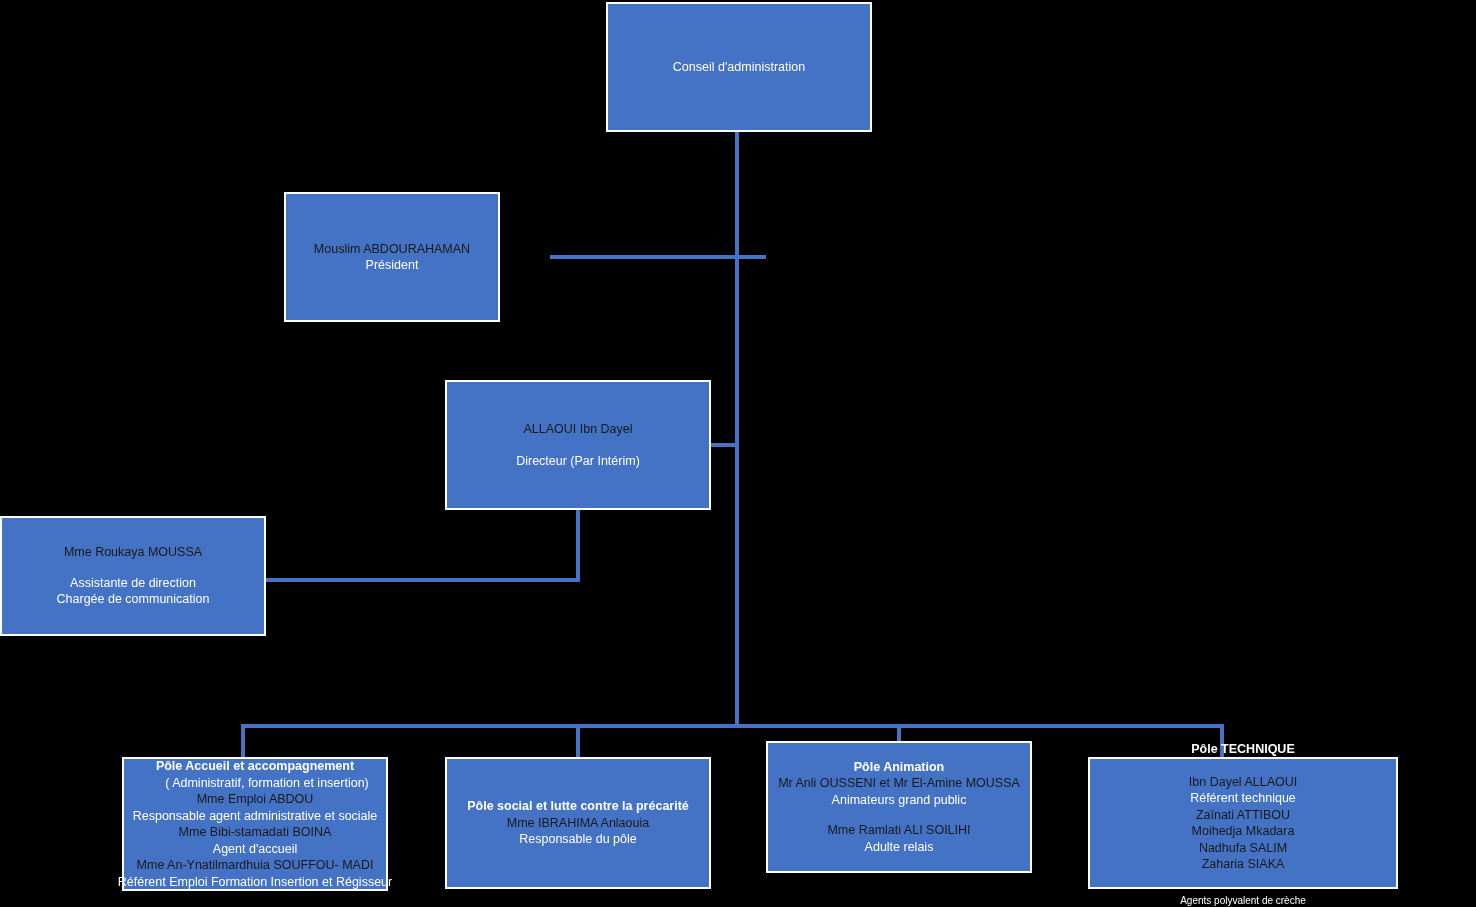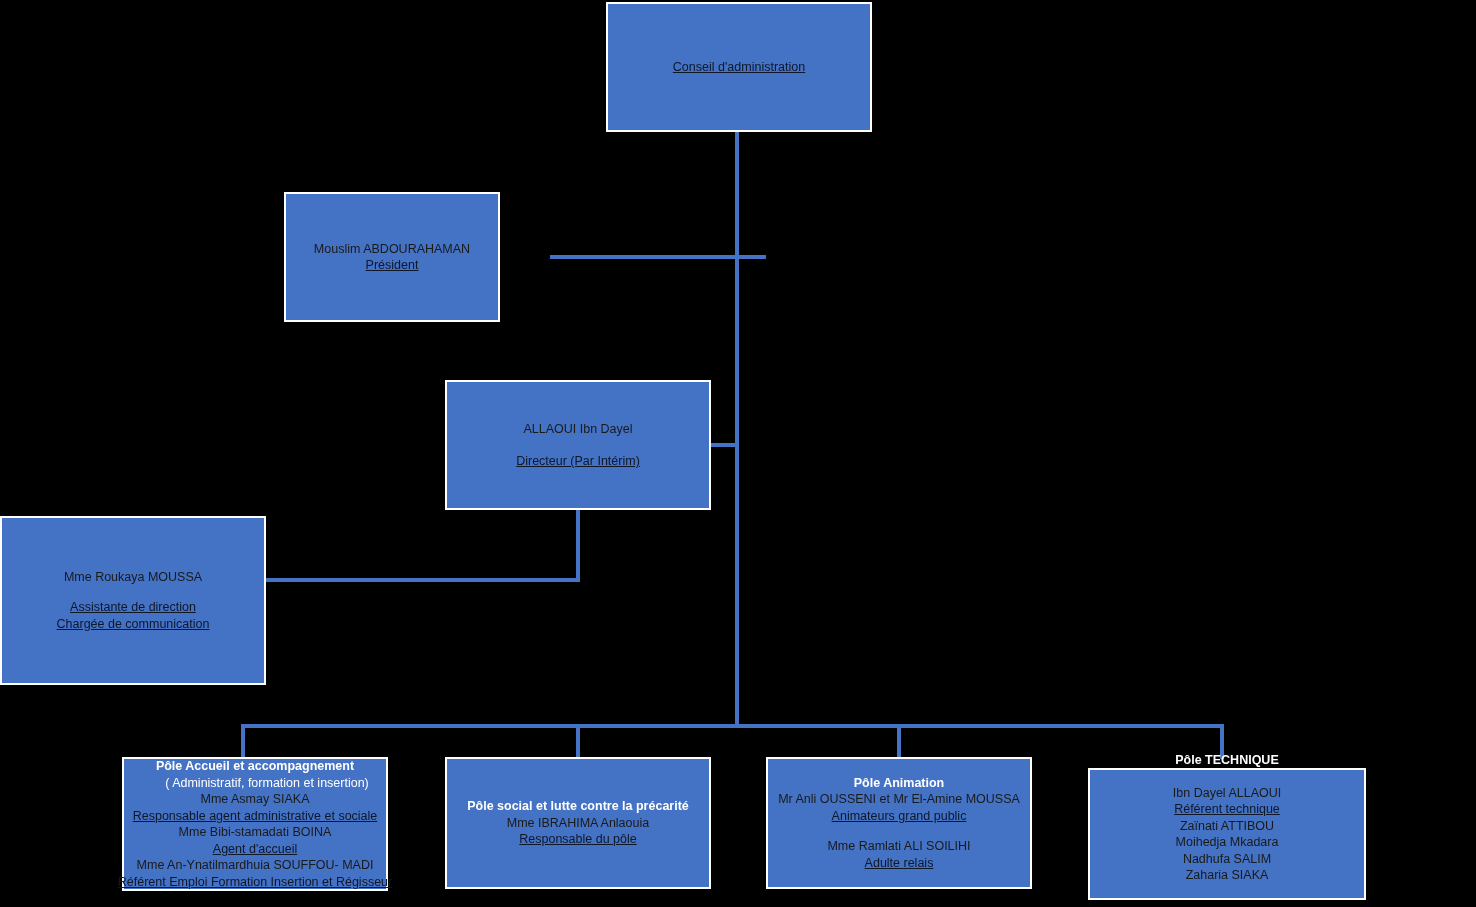--- a/index.html
+++ b/index.html
@@ -34,23 +34,22 @@
   }
   .line {
     position: absolute;
     background: #4472C4;
   }
   .name {
     color: #1a1a1a;
     white-space: nowrap;
   }
   .role {
-    color: #0f172a;
+    color: #ffffff;
     white-space: nowrap;
-    text-decoration: underline;
   }
   .pole-title {
     font-weight: bold;
     color: #FFFFFF;
     white-space: nowrap;
   }
   .subtitle {
     color: #FFFFFF;
     white-space: nowrap;
     margin-left: 24px;
@@ -106,54 +105,54 @@
     <div class="name">Mouslim ABDOURAHAMAN</div>
     <div class="role">Président</div>
   </div>
 
 
   <div class="node" style="left:445px; top:380px; width:266px; height:130px;gap:16px;">
     <div class="name">ALLAOUI Ibn Dayel</div>
     <div class="role">Directeur (Par Intérim)</div>
   </div>
 
-  <div class="node" style="left:0px; top:516px; width:266px; height:169px;">
+  <div class="node" style="left:0px; top:516px; width:266px; height:120px;">
     <div class="name">Mme Roukaya MOUSSA</div>
     <div class="spacer"></div>
     <div class="role">Assistante de direction</div>
     <div class="role">Chargée de communication</div>
   </div>
 
   <div class="node" style="left:122px; top:757px; width:266px; height:134px;">
     <div class="pole-title wide-text">Pôle Accueil et accompagnement</div>
     <div class="subtitle wide-text">( Administratif, formation et insertion)</div>
-    <div class="name wide-text">Mme Asmay SIAKA</div>
+    <div class="name wide-text">Mme Emploi ABDOU</div>
     <div class="role wide-text">Responsable agent administrative et sociale</div>
     <div class="name wide-text">Mme Bibi-stamadati BOINA</div>
     <div class="role wide-text">Agent d'accueil</div>
     <div class="name wide-text">Mme An-Ynatilmardhuia SOUFFOU- MADI</div>
     <div class="role wide-text">Référent Emploi Formation Insertion et Régisseur</div>
   </div>
 
   <div class="node" style="left:445px; top:757px; width:266px; height:132px;">
     <div class="pole-title">Pôle social et lutte contre la précarité</div>
     <div class="name">Mme IBRAHIMA Anlaouia</div>
     <div class="role">Responsable du pôle</div>
   </div>
 
-  <div class="node" style="left:766px; top:757px; width:266px; height:132px;">
+  <div class="node" style="left:766px; top:741px; width:266px; height:132px;">
     <div class="pole-title">Pôle Animation</div>
     <div class="name">Mr Anli OUSSENI et Mr El-Amine MOUSSA</div>
     <div class="role">Animateurs grand public</div>
     <div class="spacer"></div>
     <div class="name">Mme Ramlati ALI SOILIHI</div>
     <div class="role">Adulte relais</div>
   </div>
 
-  <div class="node" style="left:1088px; top:757px; width:278px; height:132px;margin-top:11px;">
+  <div class="node" style="left:1088px; top:757px; width:310px; height:132px;">
     <div class="overflow-top" style="top:-18px;">Pôle TECHNIQUE</div>
     <div class="name">Ibn Dayel ALLAOUI</div>
     <div class="role">Référent technique</div>
     <div class="name">Zaïnati ATTIBOU</div>
     <div class="name">Moihedja Mkadara</div>
     <div class="name">Nadhufa SALIM</div>
     <div class="name">Zaharia SIAKA</div>
     <div class="overflow-bottom" style="bottom:-20px;">Agents polyvalent de crèche</div>
   </div>
 

